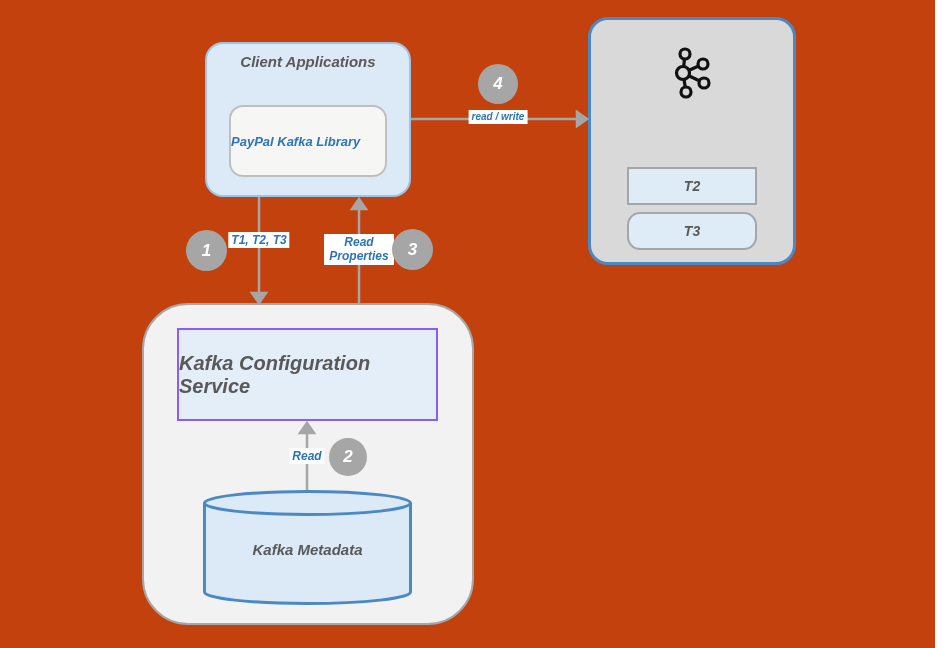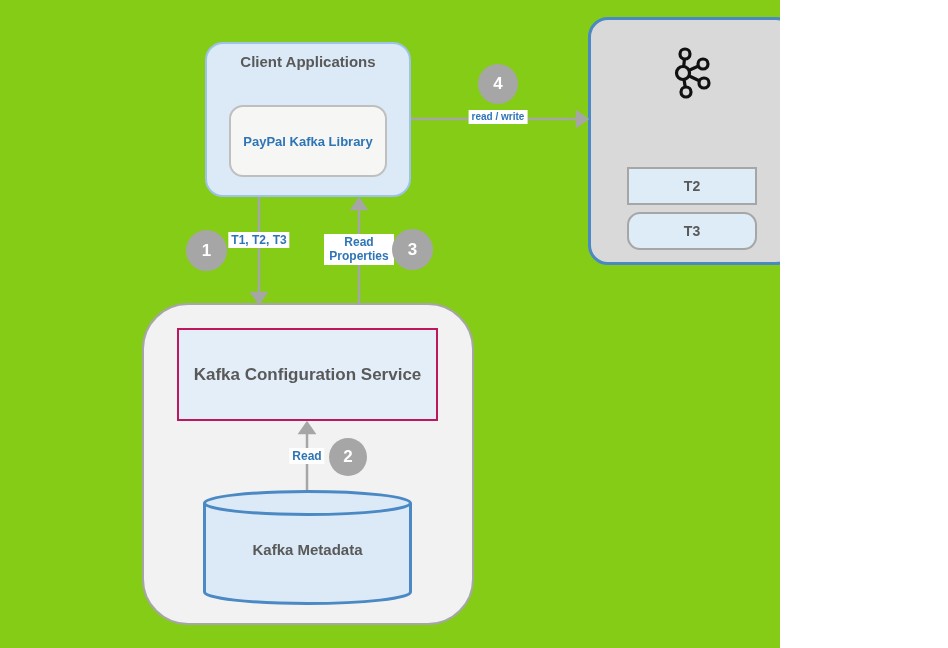--- a/index.html
+++ b/index.html
@@ -1,23 +1,24 @@
 <!DOCTYPE html>
 <html><head>
 <meta charset="utf-8">
 <style>
   * { margin: 0; padding: 0; box-sizing: border-box; }
   html, body { background: #ffffff; }
   body { font-family: "Liberation Sans", sans-serif; }
   .canvas {
     position: relative;
-    width: 780px;
+    width: 935px;
     height: 648px;
-    background: #84cc16;
+    background: #c2410c;
     overflow: hidden;
+    font-style: italic;
   }
 
   
   .client-box {
     position: absolute;
     left: 205px; top: 42px;
     width: 206px; height: 155px;
     background: #dbeaf6;
     border: 2px solid #9dc3e6;
     border-radius: 18px;
@@ -29,21 +30,21 @@
     font-size: 15px; font-weight: bold;
     color: #595959;
   }
   .library-box {
     position: absolute;
     left: 229px; top: 105px;
     width: 158px; height: 72px;
     background: #f6f6f4;
     border: 2px solid #bfbfbf;
     border-radius: 14px;
-    display: flex; align-items: center; justify-content: center;
+    display: flex; align-items: center; justify-content: flex-start;
   }
   .library-label {
     font-size: 13px; font-weight: bold;
     color: #2e75b6;
   }
 
   
   .cluster-box {
     position: absolute;
     left: 588px; top: 17px;
@@ -77,23 +78,23 @@
     width: 332px; height: 322px;
     background: #f2f2f2;
     border: 2px solid #a6a6a6;
     border-radius: 46px;
   }
   .config-box {
     position: absolute;
     left: 177px; top: 328px;
     width: 261px; height: 93px;
     background: #e3eef8;
-    border: 2px solid #be185d;
+    border: 2px solid #8b5cf6;
     display: flex; align-items: center; justify-content: center;
-    font-size: 17px; font-weight: bold; color: #595959;
+    font-size: 20px; font-weight: bold; color: #595959;
   }
   .metadata-cylinder {
     position: absolute;
     left: 202px; top: 489px;
     width: 211px; height: 118px;
   }
 
   
   .arrows {
     position: absolute;

